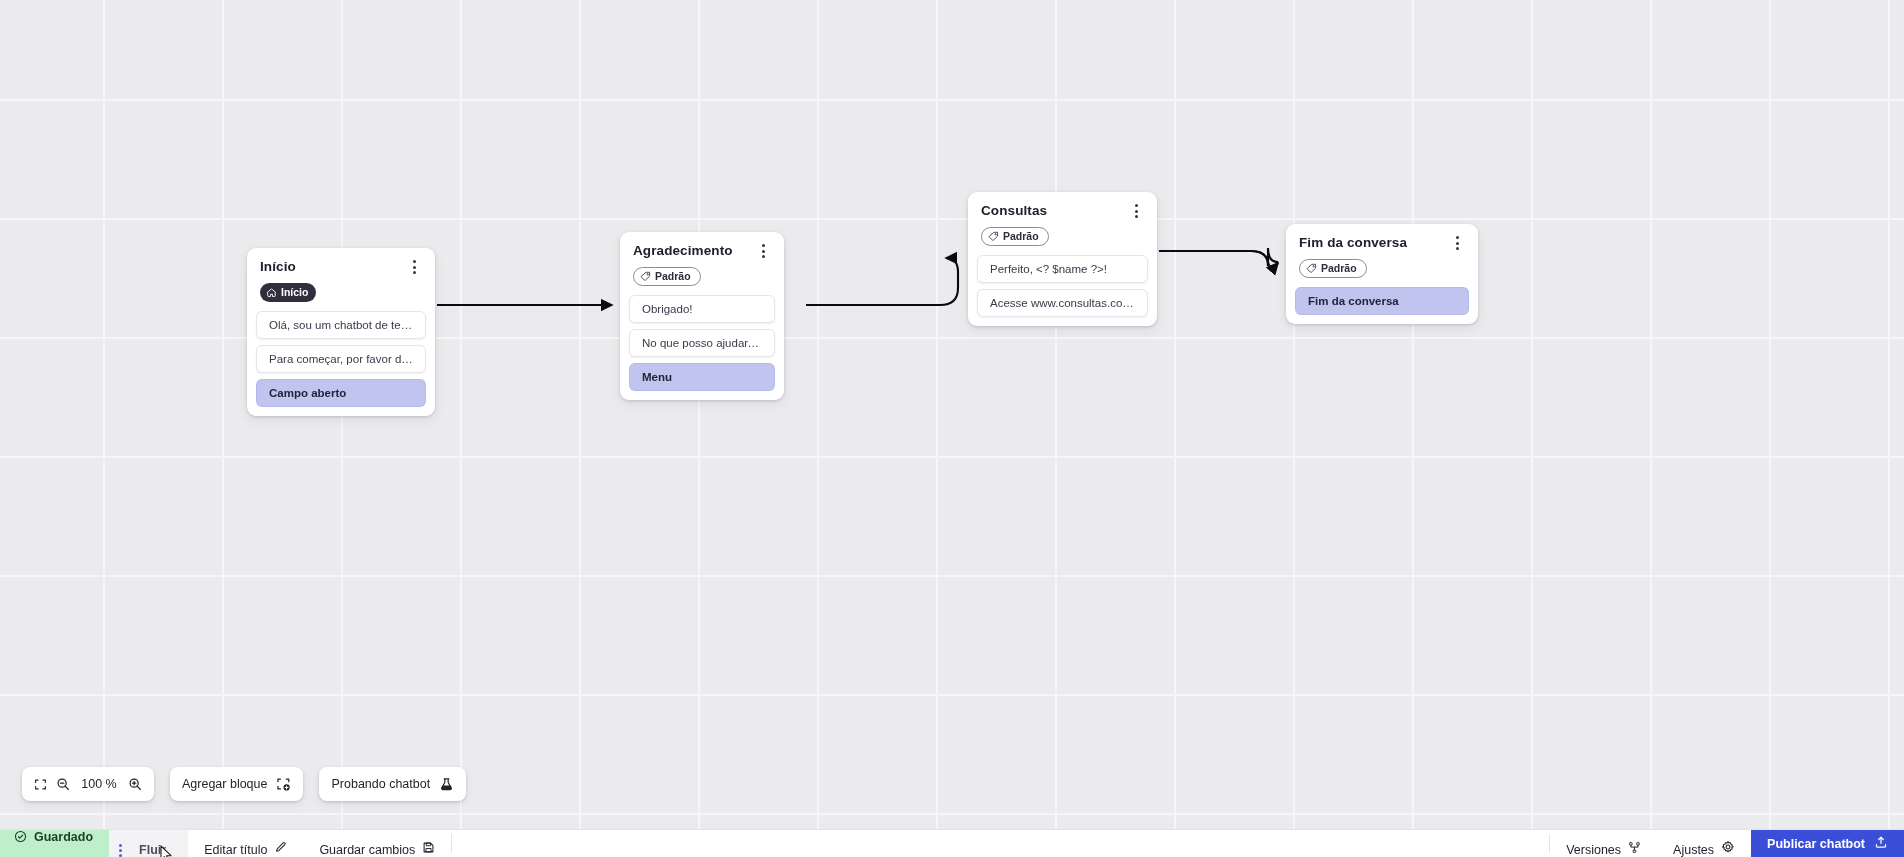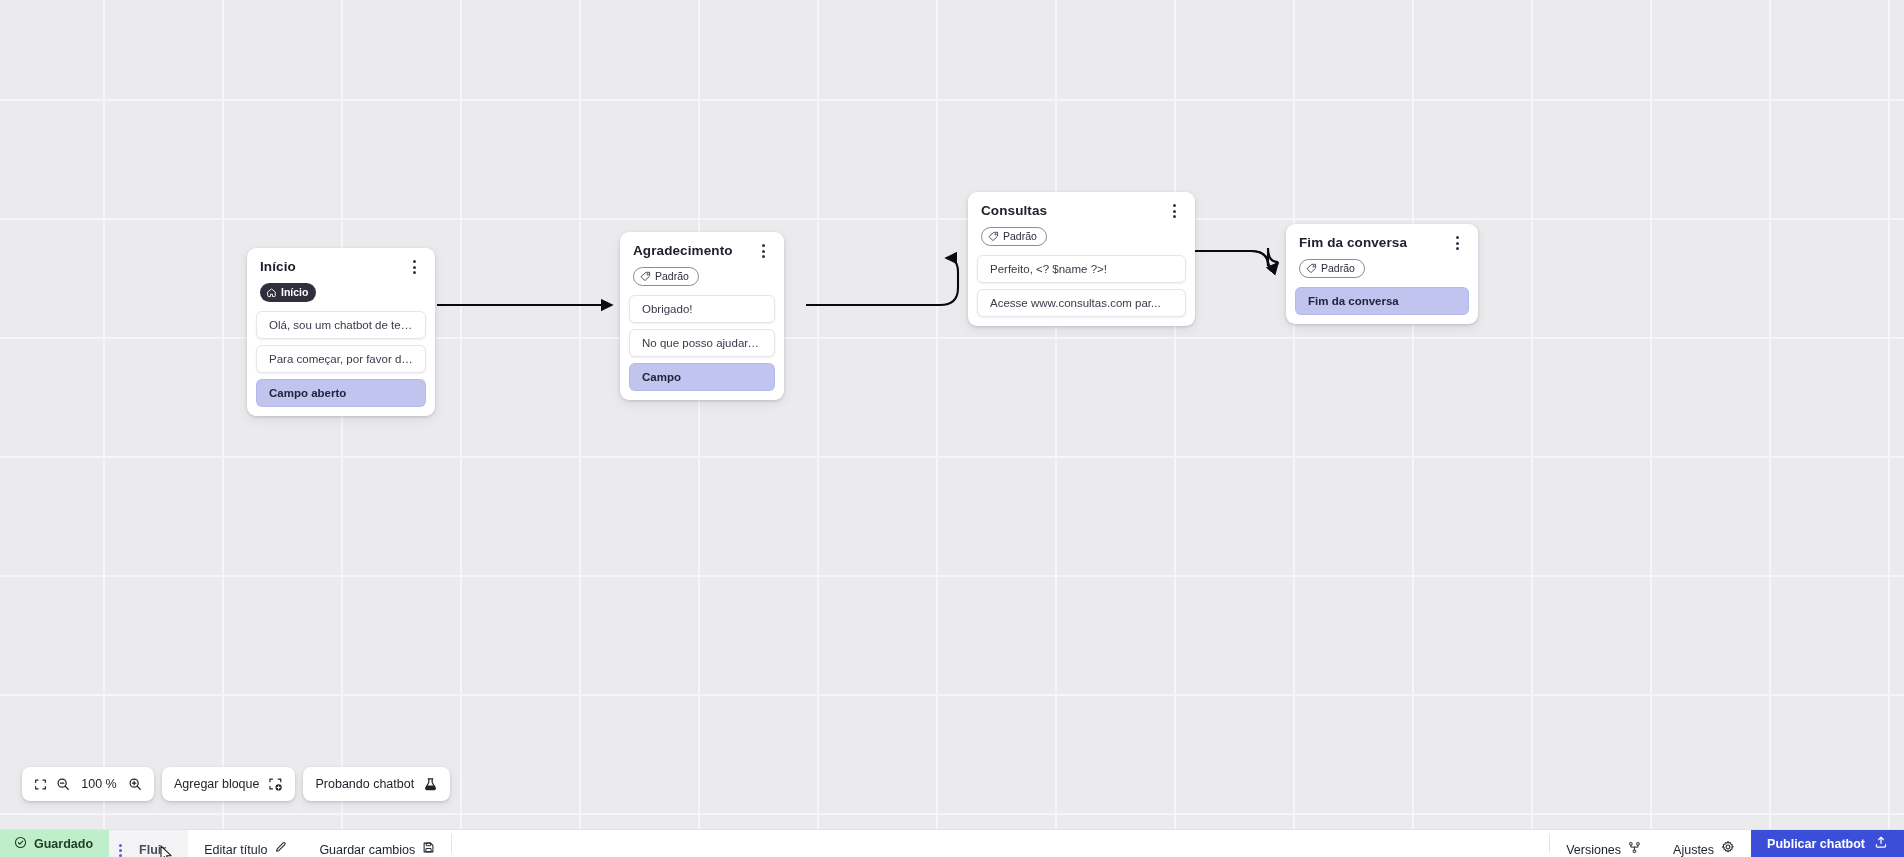--- a/index.html
+++ b/index.html
@@ -100,21 +100,21 @@
   }
   .badge.dark {
     background: #2f2f3e;
     color: #ffffff;
     font-weight: bold;
   }
   .badge.outline {
     background: #ffffff;
     color: #2c2c3c;
     border: 1px solid #8b8b9c;
-    font-weight: normal;
+    font-weight: bold;
     padding: 3px 9px 3px 6px;
   }
   .badge svg { display: block; }
 
   .msg-list { margin-top: 9px; }
 
   .msg {
     background: #ffffff;
     border: 1px solid #e6e6ea;
     border-radius: 6px;
@@ -134,31 +134,31 @@
     border: 1px dotted #a9aee6;
     color: #23233a;
     font-weight: bold;
     box-shadow: none;
   }
   .msg:last-child { margin-bottom: 0; }
 
   
   #node-inicio        { left: 247px; top: 248px; width: 188px; }
   #node-agradecimento { left: 620px; top: 232px; width: 164px; }
-  #node-consultas     { left: 968px; top: 192px; width: 227px; }
+  #node-consultas     { left: 968px; top: 192px; width: 189px; }
   #node-fim           { left: 1286px; top: 224px; width: 192px; }
 
   
   .float-bar {
     position: absolute;
     bottom: 28px;
     left: 0;
     display: flex;
     align-items: center;
-    gap: 8px;
+    gap: 16px;
     padding-left: 22px;
   }
 
   .pill {
     display: flex;
     align-items: center;
     background: #ffffff;
     border-radius: 8px;
     height: 34px;
     box-shadow: 0 1px 3px rgba(20,20,40,.17), 0 4px 10px rgba(20,20,40,.06);
@@ -183,21 +183,20 @@
     display: flex;
     align-items: stretch;
     font-size: 12.5px;
     color: #23232f;
     box-sizing: border-box;
   }
 
   .sb-saved {
     background: #bfeecb;
     display: flex;
-    align-items: center;
     gap: 7px;
     padding: 0 16px 0 14px;
     font-weight: bold;
     color: #1d3d26;
     font-size: 12.5px;
   }
 
   .sb-item {
     display: flex;
     align-items: flex-end;
@@ -315,21 +314,21 @@
               <path d="M8.6 1.9H14v5.4l-6.1 6.1a1 1 0 0 1-1.4 0L2 8.9a1 1 0 0 1 0-1.4z" stroke="#2c2c3c" stroke-width="1.2" stroke-linejoin="round"></path>
               <circle cx="11.1" cy="4.9" r="1.05" stroke="#2c2c3c" stroke-width="1.1"></circle>
             </svg>
           </span>
           <span>Padrão</span>
         </span>
       </div>
       <div class="msg-list">
         <div class="msg">Obrigado!</div>
         <div class="msg">No que posso ajudar, &lt;? $name ...</div>
-        <div class="msg highlight">Campo</div>
+        <div class="msg highlight">Menu</div>
       </div>
     </div>
 
     <div class="node" id="node-consultas">
       <div class="node-head">
         <div class="node-title">Consultas</div>
         <div class="kebab">
             <i></i>
             <i></i>
             <i></i>

